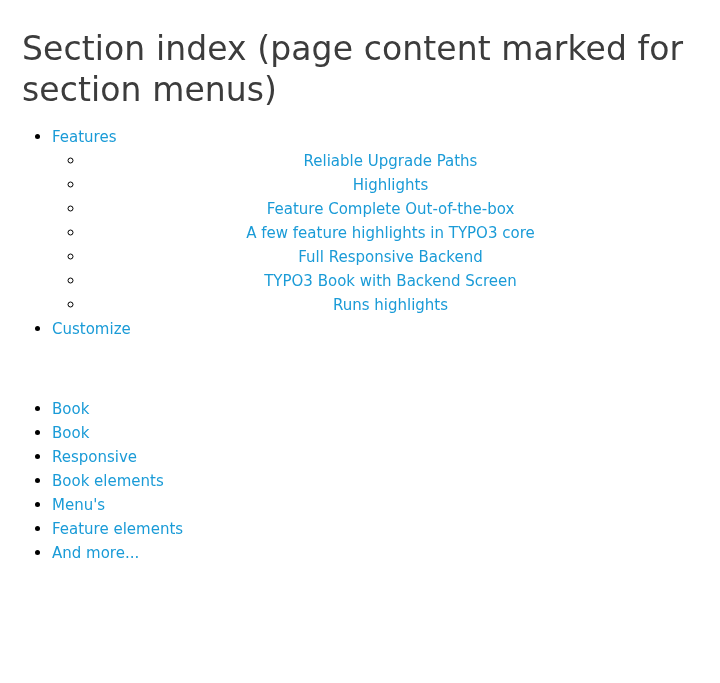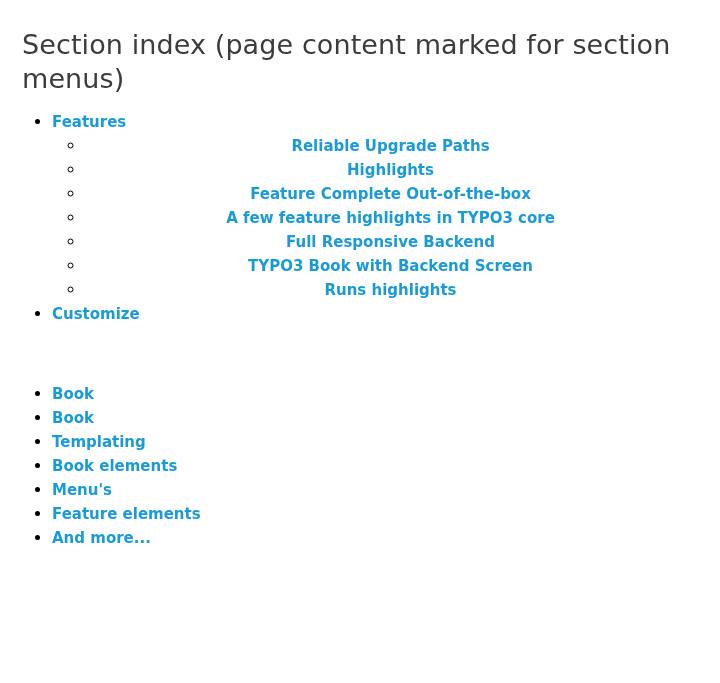--- a/index.html
+++ b/index.html
@@ -13,21 +13,21 @@
     font-family: "DejaVu Sans", sans-serif;
     color: #333333;
     overflow: hidden;
   }
   .page {
     padding: 28px 24px 0 22px;
     box-sizing: border-box;
   }
   h2.section-heading {
     font-family: "DejaVu Sans", sans-serif;
-    font-size: 27px;
+    font-size: 33px;
     font-weight: normal;
     color: #3c3c3c;
     line-height: 1.25;
     margin: 0 0 14px 0;
     letter-spacing: 0.1px;
   }
   .section-block {
     margin-bottom: 34px;
   }
   ul.index-list {
@@ -45,21 +45,20 @@
     margin: 0;
     padding: 0;
     line-height: 24px;
     color: #000000;
   }
   ul.index-list li > a {
     color: #1a9bd7;
     text-decoration: none;
     font-size: 15px;
     font-family: "DejaVu Sans", sans-serif;
-    font-weight: bold;
   }
   .spacer-2 { height: 22px; }
 </style>
 </head>
 <body>
 
 <div class="page">
 
   <div class="section-block">
     <h2 class="section-heading">Section index (page content marked for section menus)</h2>
@@ -102,21 +101,21 @@
   <div class="section-block">
 
     <ul class="index-list">
       <li>
         <a href="#">Book</a>
       </li>
       <li>
         <a href="#">Book</a>
       </li>
       <li>
-        <a href="#">Templating</a>
+        <a href="#">Responsive</a>
       </li>
       <li>
         <a href="#">Book elements</a>
       </li>
       <li>
         <a href="#">Menu's</a>
       </li>
       <li>
         <a href="#">Feature elements</a>
       </li>

